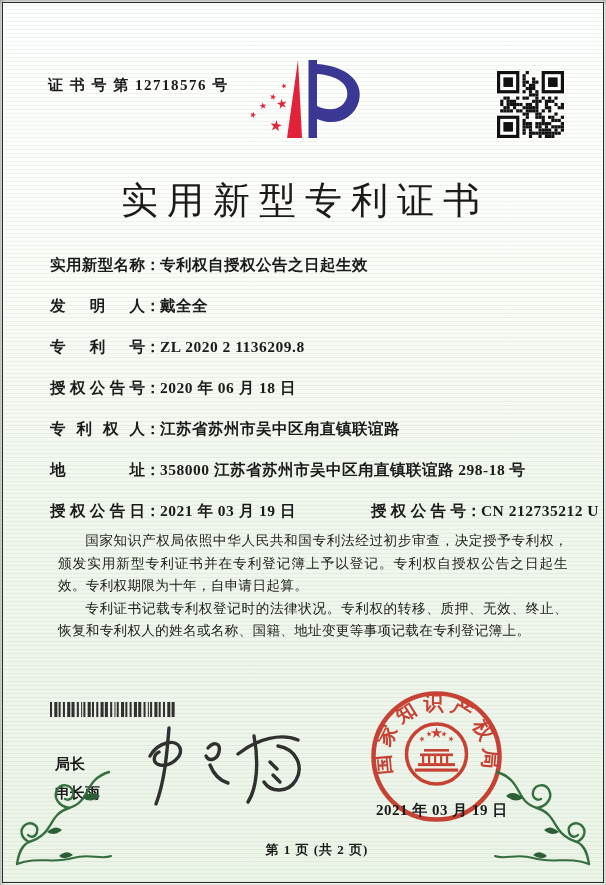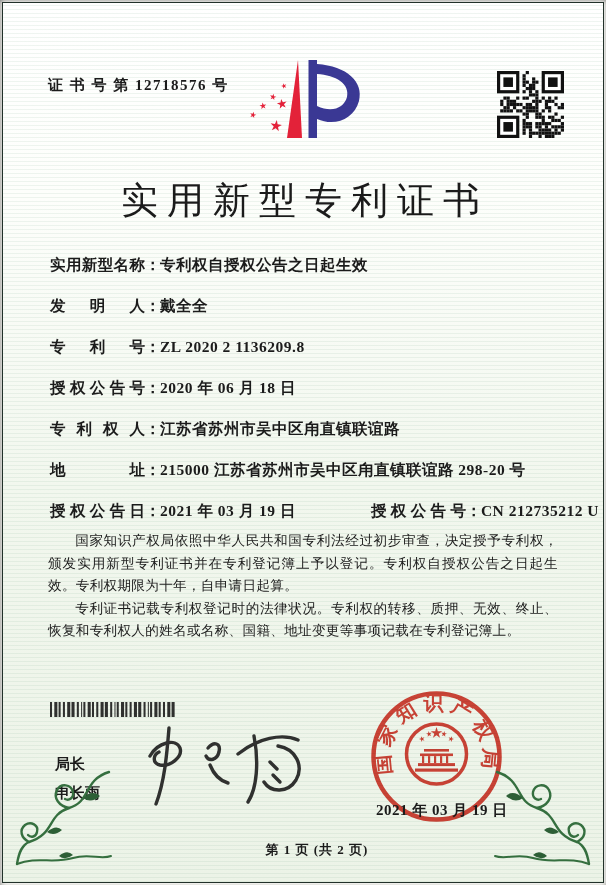--- a/index.html
+++ b/index.html
@@ -25,21 +25,21 @@
   .logo{left:232px;top:56px;width:150px;height:105px;z-index:2;}
   .qr{left:497px;top:71px;width:67px;height:67px;z-index:2;}
   .title{left:4px;right:0;top:176px;text-align:center;font-size:37px;font-weight:400;letter-spacing:9px;z-index:2;}
   .fields{left:50px;top:256px;right:40px;z-index:2;}
   .frow{margin-bottom:24px;font-size:15.5px;font-weight:600;line-height:17px;white-space:nowrap;}
   .flabel{display:inline-block;width:95px;text-align:justify;text-align-last:justify;vertical-align:top;}
   .fcolon{display:inline-block;width:15px;}
   .fvalue{letter-spacing:.5px;}
   .grant-row{display:flex;gap:37px;}
   .grant-no{margin-left:38px;}
-  .paras{left:48px;top:530px;width:510px;font-size:13.6px;line-height:22.5px;font-weight:500;letter-spacing:.3px;z-index:2;text-align:justify;}
+  .paras{left:58px;top:530px;width:510px;font-size:13.6px;line-height:22.5px;font-weight:500;letter-spacing:.3px;z-index:2;text-align:justify;}
   .paras p{margin:0;text-indent:2em;}
   .barcode{left:50px;top:702px;width:176px;height:15px;z-index:2;opacity:.88;}
   .signer{left:55px;top:750px;font-size:15px;font-weight:700;line-height:29px;z-index:2;}
   .signature{left:122px;top:722px;width:200px;height:88px;z-index:3;}
   .seal{left:368px;top:688px;width:137px;height:137px;z-index:2;mix-blend-mode:multiply;opacity:.93;}
   .seal-date{left:376px;top:801px;font-size:15px;font-weight:700;letter-spacing:.5px;z-index:3;}
   .footer{left:0;right:0;top:841px;text-align:center;font-size:13px;font-weight:600;letter-spacing:1px;z-index:2;padding-left:28px;}
   .flourish{width:100px;height:102px;z-index:2;}
   .fl-left{left:13px;top:768px;}
   .fl-right{left:493px;top:768px;transform:scaleX(-1);}
@@ -228,21 +228,21 @@
     </svg>
 
   <div class="abs title">实用新型专利证书</div>
 
   <div class="abs fields">
     <div class="frow"><span class="flabel">实用新型名称</span><span class="fcolon">：</span><span class="fvalue">专利权自授权公告之日起生效</span></div>
     <div class="frow"><span class="flabel">发明人</span><span class="fcolon">：</span><span class="fvalue">戴全全</span></div>
     <div class="frow"><span class="flabel">专利号</span><span class="fcolon">：</span><span class="fvalue">ZL 2020 2 1136209.8</span></div>
     <div class="frow"><span class="flabel">授权公告号</span><span class="fcolon">：</span><span class="fvalue">2020 年 06 月 18 日</span></div>
     <div class="frow"><span class="flabel">专利权人</span><span class="fcolon">：</span><span class="fvalue">江苏省苏州市吴中区甪直镇联谊路</span></div>
-    <div class="frow"><span class="flabel">地址</span><span class="fcolon">：</span><span class="fvalue">215000 江苏省苏州市吴中区甪直镇联谊路 298-20 号</span></div>
+    <div class="frow"><span class="flabel">地址</span><span class="fcolon">：</span><span class="fvalue">358000 江苏省苏州市吴中区甪直镇联谊路 298-18 号</span></div>
     <div class="frow grant-row">
       <span><span class="flabel">授权公告日</span><span class="fcolon">：</span><span class="fvalue">2021 年 03 月 19 日</span></span>
       <span class="grant-no"><span class="flabel">授权公告号</span><span class="fcolon">：</span><span class="fvalue">CN 212735212 U</span></span>
     </div>
   </div>
 
   <div class="abs paras">
     <p>国家知识产权局依照中华人民共和国专利法经过初步审查，决定授予专利权，颁发实用新型专利证书并在专利登记簿上予以登记。专利权自授权公告之日起生效。专利权期限为十年，自申请日起算。</p>
     <p>专利证书记载专利权登记时的法律状况。专利权的转移、质押、无效、终止、恢复和专利权人的姓名或名称、国籍、地址变更等事项记载在专利登记簿上。</p>
   </div>

